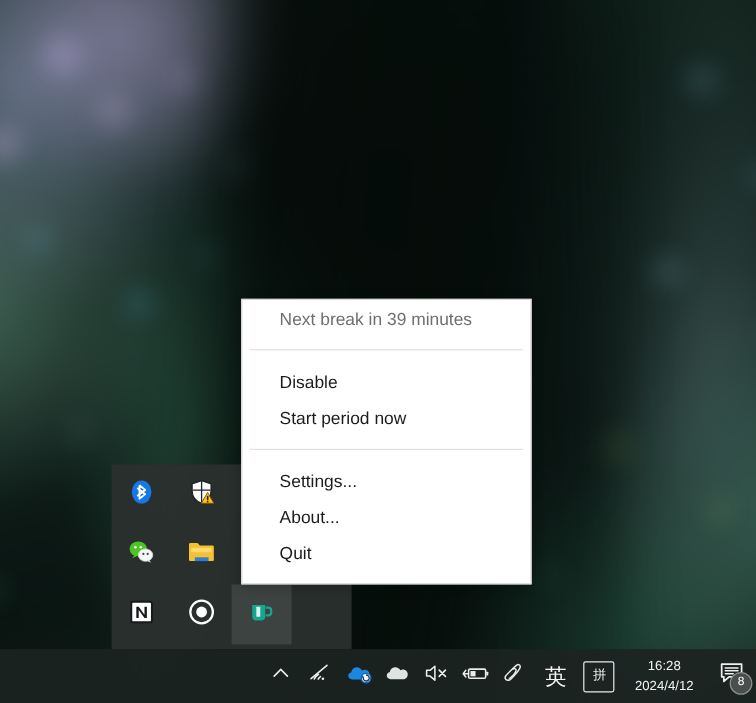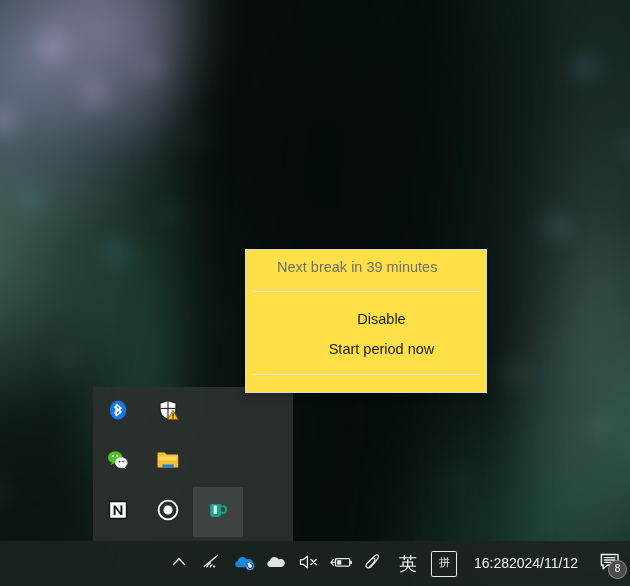--- a/index.html
+++ b/index.html
@@ -117,27 +117,27 @@
     font-size: 11px;
     line-height: 22px;
     text-align: center;
     color: #e9eceb;
     font-family: "DejaVu Sans", sans-serif;
     margin: 0 5px 0 8px;
     letter-spacing: -1px;
   }
   .tb-clock {
     display: flex;
-    flex-direction: row;
+    flex-direction: column;
     align-items: center;
     justify-content: center;
     height: 45px;
     padding: 0 12px 0 12px;
     color: #f2f4f3;
-    font-size: 14px;
+    font-size: 11px;
     line-height: 17px;
     font-family: "Liberation Sans", sans-serif;
   }
   .tb-action {
     position: relative;
     width: 40px;
     height: 45px;
     display: flex;
     align-items: center;
     justify-content: center;
@@ -177,44 +177,43 @@
     justify-content: center;
   }
   .tray-cell.active { background: rgba(255,255,255,0.10); }
 
   
   .ctx-menu {
     position: absolute;
     left: 201px;
     top: 249px;
     width: 242px;
-    background: #fde047;
+    background: #ffffff;
     border: 1px solid #d8d8d8;
     box-shadow: 0 2px 9px rgba(0,0,0,0.26);
     box-sizing: border-box;
     padding: 2px 0 8px 0;
     font-family: "Liberation Sans", sans-serif;
-    margin-left: 44px;
   }
   .ctx-item {
     height: 30px;
     line-height: 30px;
     padding-left: 31px;
     font-size: 14.5px;
     color: #1b1b1b;
     white-space: nowrap;
     cursor: default;
   }
   .ctx-item.disabled { color: #6f6f6f; }
   .ctx-sep {
     height: 1px;
     background: #e2e2e2;
     margin: 9px 6px 9px 6px;
   }
-  .ctx-group { padding: 3px 0 1px 0; text-align: center; }
+  .ctx-group { padding: 3px 0 1px 0; }
 </style>
 </head>
 <body>
 
 <div id="screen">
 
   <div class="wallpaper">
     <div class="wp-layer wp-base"></div>
     <div class="wp-layer wp-blobs"></div>
     <div class="wp-layer wp-trunk"></div>
@@ -314,20 +313,25 @@
 
     <div class="ctx-sep"></div>
 
     <div class="ctx-group">
       <div class="ctx-item enabled">Disable</div>
       <div class="ctx-item enabled">Start period now</div>
     </div>
 
     <div class="ctx-sep"></div>
 
+    <div class="ctx-group">
+      <div class="ctx-item enabled">Settings...</div>
+      <div class="ctx-item enabled">About...</div>
+      <div class="ctx-item enabled">Quit</div>
+    </div>
   </div>
 
   <div class="taskbar">
 
     <div class="tb-item hoverable">
       <span class="tb-icon">
         <svg width="20" height="20" viewBox="0 0 20 20">
           <path d="M4.5 12.4 L10 6.8 L15.5 12.4" fill="none" stroke="#e9eceb" stroke-width="1.4" stroke-linecap="round"></path>
         </svg>
       </span>
@@ -398,21 +402,21 @@
     <div class="tb-item hoverable">
       <span class="tb-ime-char">英</span>
     </div>
 
     <div class="tb-item hoverable">
       <span class="tb-ime-box">拼</span>
     </div>
 
     <div class="tb-clock hoverable">
       <span>16:28</span>
-      <span>2024/11/12</span>
+      <span>2024/4/12</span>
     </div>
 
     <div class="tb-action hoverable">
       <span>
         <svg width="24" height="22" viewBox="0 0 24 22">
           <path d="M3.4 3.4 L20.0 3.4 L20.0 14.0 L9.6 14.0 L5.2 17.8 L5.2 14.0 L3.4 14.0 Z" fill="none" stroke="#eef1f0" stroke-width="1.45" stroke-linejoin="round"></path>
           <path d="M6.4 6.6 L17.0 6.6 M6.4 9.0 L17.0 9.0 M6.4 11.4 L13.0 11.4" stroke="#eef1f0" stroke-width="1.3" stroke-linecap="round"></path>
         </svg>
       </span>
       <span class="badge">8</span>

